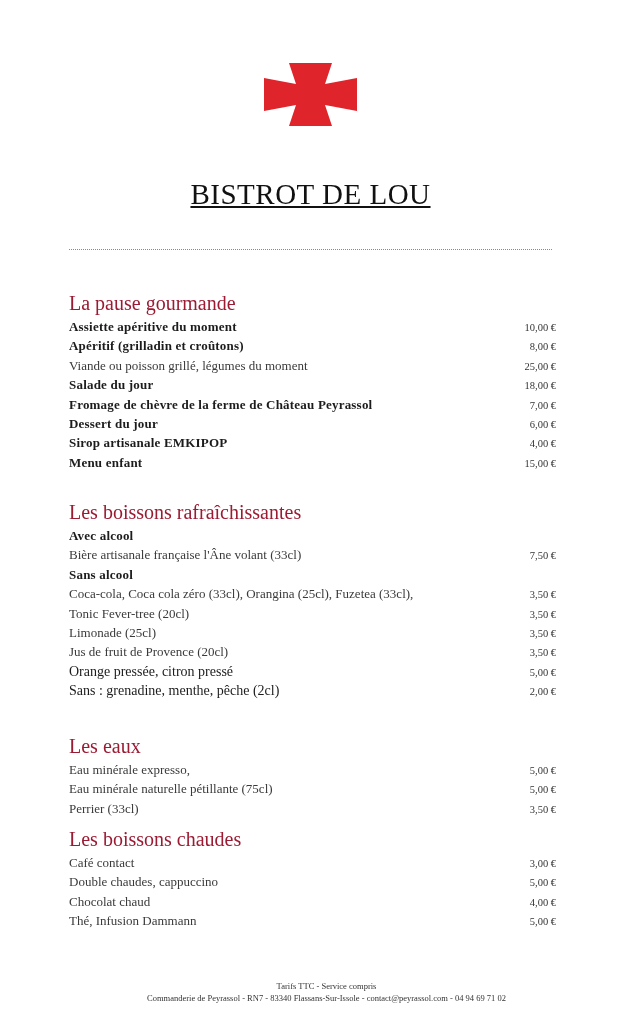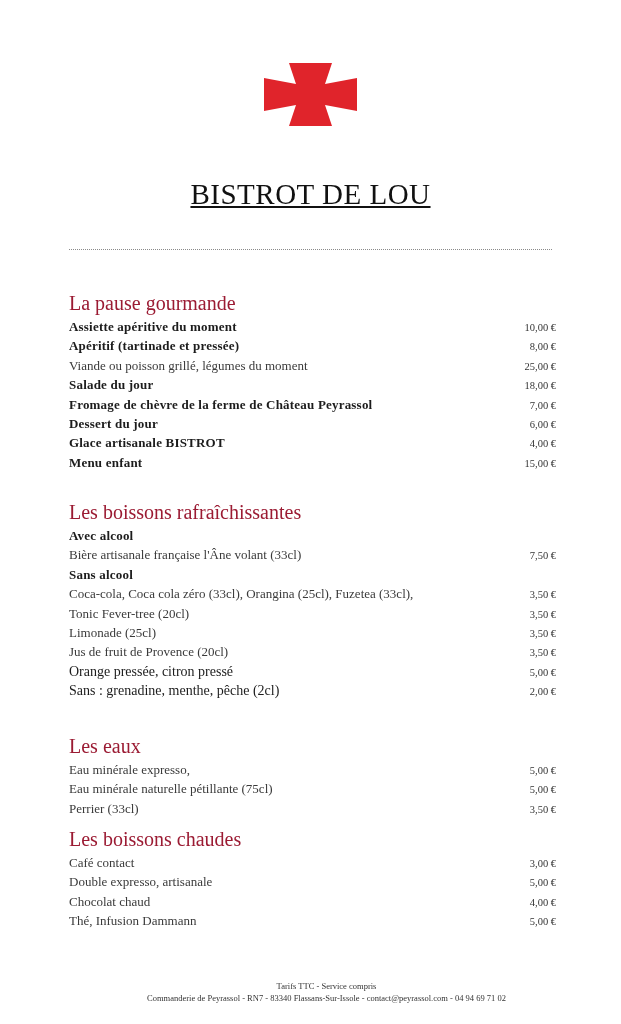--- a/index.html
+++ b/index.html
@@ -37,26 +37,26 @@
 <svg class="logo" viewBox="0 0 93 63">
   <path d="M25 0 L68 0 L61 21 L93 15 L93 48 L61 42 L68 63 L25 63 L32 42 L0 48 L0 15 L32 21 Z" fill="#e0242b"></path>
 </svg>
 
 <div class="title">BISTROT DE LOU</div>
 <div class="divider"></div>
 
 <div class="section" style="top:291px;">
   <div class="sec-title">La pause gourmande</div>
   <div class="row bold"><span class="label">Assiette apéritive du moment</span><span class="price">10,00 €</span></div>
-  <div class="row bold"><span class="label">Apéritif (tartinade et pressée)</span><span class="price">8,00 €</span></div>
+  <div class="row bold"><span class="label">Apéritif (grilladin et croûtons)</span><span class="price">8,00 €</span></div>
   <div class="row light"><span class="label">Viande ou poisson grillé, légumes du moment</span><span class="price">25,00 €</span></div>
   <div class="row bold"><span class="label">Salade du jour</span><span class="price">18,00 €</span></div>
   <div class="row bold"><span class="label">Fromage de chèvre de la ferme de Château Peyrassol</span><span class="price">7,00 €</span></div>
   <div class="row bold"><span class="label">Dessert du jour</span><span class="price">6,00 €</span></div>
-  <div class="row bold"><span class="label">Glace artisanale BISTROT</span><span class="price">4,00 €</span></div>
+  <div class="row bold"><span class="label">Sirop artisanale EMKIPOP</span><span class="price">4,00 €</span></div>
   <div class="row bold"><span class="label">Menu enfant</span><span class="price">15,00 €</span></div>
 </div>
 
 <div class="section" style="top:500px;">
   <div class="sec-title">Les boissons rafraîchissantes</div>
   <div class="row bold"><span class="label">Avec alcool</span><span class="price"></span></div>
   <div class="row light"><span class="label">Bière artisanale française l'Âne volant (33cl)</span><span class="price">7,50 €</span></div>
   <div class="row bold"><span class="label">Sans alcool</span><span class="price"></span></div>
   <div class="row light"><span class="label">Coca-cola, Coca cola zéro (33cl),  Orangina (25cl), Fuzetea (33cl),</span><span class="price">3,50 €</span></div>
   <div class="row light"><span class="label">Tonic Fever-tree (20cl)</span><span class="price">3,50 €</span></div>
@@ -69,21 +69,21 @@
 <div class="section" style="top:734px;">
   <div class="sec-title">Les eaux</div>
   <div class="row light"><span class="label">Eau minérale expresso,</span><span class="price">5,00 €</span></div>
   <div class="row light"><span class="label">Eau minérale naturelle pétillante (75cl)</span><span class="price">5,00 €</span></div>
   <div class="row light"><span class="label">Perrier (33cl)</span><span class="price">3,50 €</span></div>
 </div>
 
 <div class="section" style="top:827px;">
   <div class="sec-title">Les boissons chaudes</div>
   <div class="row light"><span class="label">Café contact</span><span class="price">3,00 €</span></div>
-  <div class="row light"><span class="label">Double expresso, artisanale</span><span class="price">5,00 €</span></div>
+  <div class="row light"><span class="label">Double chaudes, cappuccino</span><span class="price">5,00 €</span></div>
   <div class="row light"><span class="label">Chocolat chaud</span><span class="price">4,00 €</span></div>
   <div class="row light"><span class="label">Thé, Infusion Dammann</span><span class="price">5,00 €</span></div>
 </div>
 
 <div class="footer">
   <div>Tarifs TTC - Service compris</div>
   <div>Commanderie de Peyrassol - RN7 - 83340 Flassans-Sur-Issole - contact@peyrassol.com - 04 94 69 71 02</div>
 </div>
 
 </body></html>

